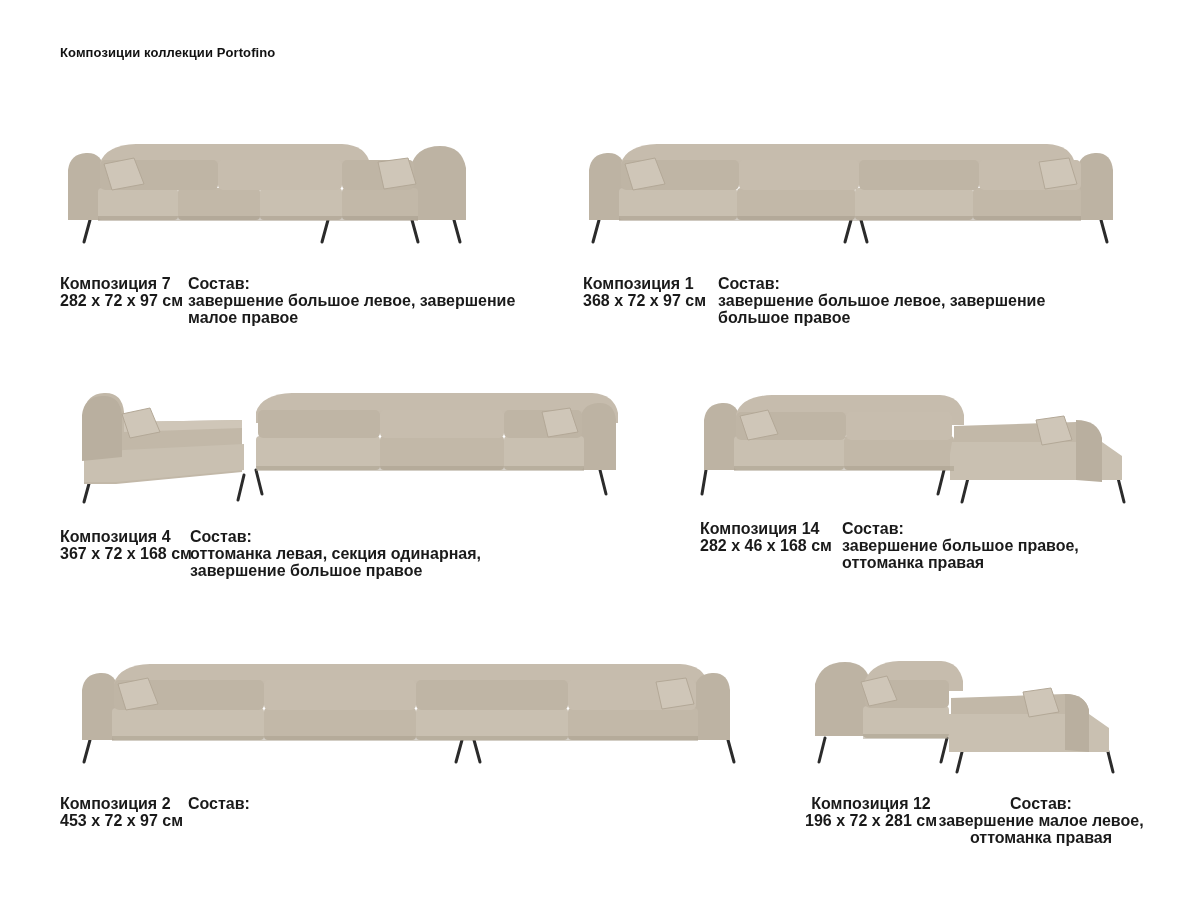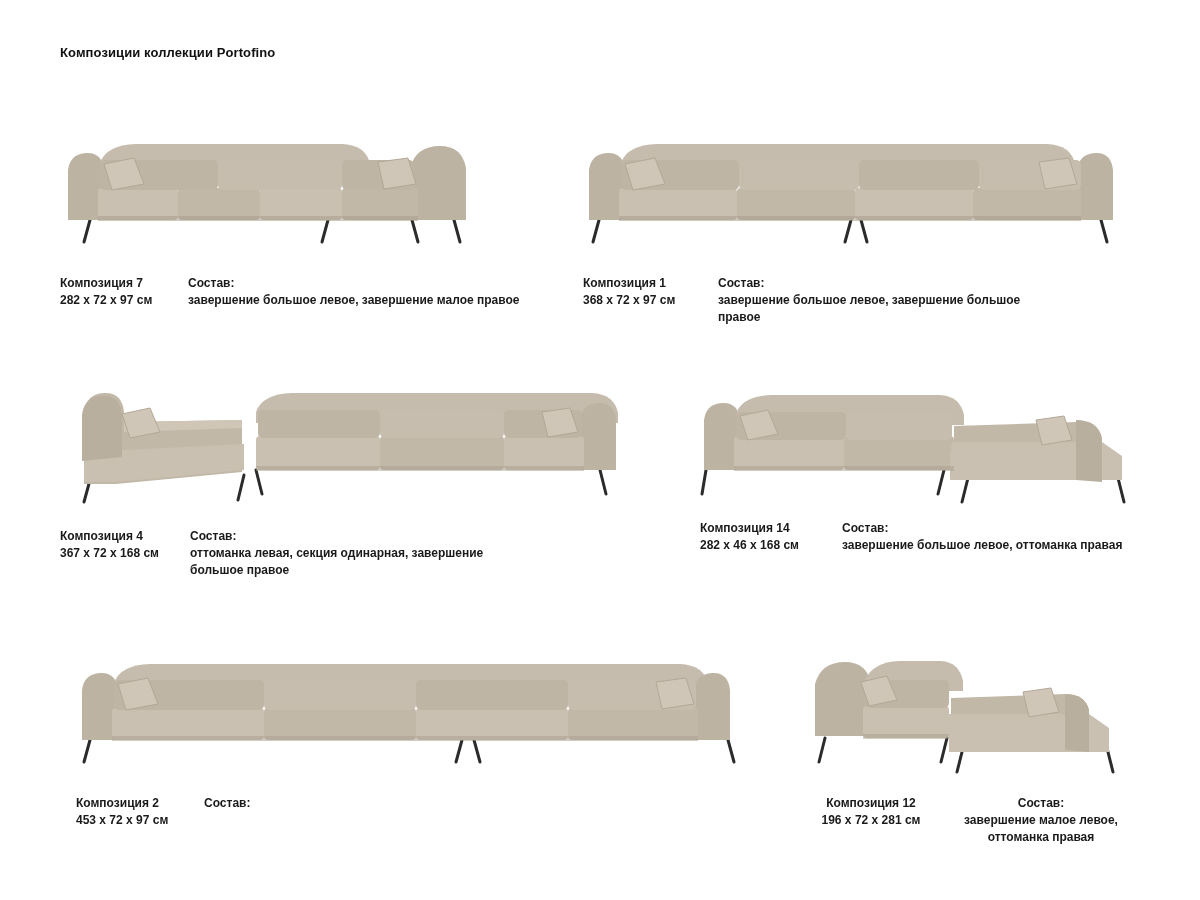--- a/index.html
+++ b/index.html
@@ -36,21 +36,21 @@
   .block {
     position: absolute;
   }
   .fig {
     position: relative;
     width: 100%;
   }
   .caption {
     display: flex;
     align-items: flex-start;
-    font-size: 12px;
+    font-size: 16px;
     line-height: 17px;
     color: #1a1a1a;
   }
   .caption .name-col {
     flex: 0 0 auto;
     font-weight: bold;
     white-space: nowrap;
   }
   .caption .name-col .dims {
     font-weight: bold;
@@ -237,21 +237,21 @@
         <rect x="34" y="96" width="220" height="5" fill="#a89d8c" opacity="0.5"></rect>
       </svg>
     </div>
     <div class="caption" style="margin-top:6px;">
       <div class="name-col" style="width:142px;">
         <span>Композиция 14</span>
         <span class="dims">282 x 46 x 168 см</span>
       </div>
       <div class="spec-col">
         <span class="spec-label">Состав:</span>
-        <span class="spec-text">завершение большое левое, оттоманка правая</span>
+        <span class="spec-text">завершение большое правое, оттоманка правая</span>
       </div>
     </div>
   </div>
 
   <div class="block" style="left:60px; top:650px; width:700px;">
     <div class="fig">
       <svg width="690" height="125" viewBox="0 0 690 125">
         <g stroke="#2b2b2b" stroke-width="3" stroke-linecap="round">
           <line x1="30" y1="90" x2="24" y2="112"></line>
           <line x1="402" y1="90" x2="396" y2="112"></line>
@@ -267,21 +267,21 @@
         <rect x="508" y="58" width="130" height="32" rx="4" fill="#c2b8a8"></rect>
         <rect x="54" y="30" width="150" height="30" rx="5" fill="#bfb5a5"></rect>
         <rect x="204" y="30" width="152" height="30" rx="5" fill="#c7bdae"></rect>
         <rect x="356" y="30" width="152" height="30" rx="5" fill="#bfb5a5"></rect>
         <rect x="508" y="30" width="128" height="30" rx="5" fill="#c7bdae"></rect>
         <path d="M58,34 l30,-6 l10,26 l-32,6 z" fill="#cfc6b8" stroke="#b3a897" stroke-width="1"></path>
         <path d="M596,32 l30,-4 l8,26 l-32,5 z" fill="#cfc6b8" stroke="#b3a897" stroke-width="1"></path>
         <rect x="52" y="86" width="586" height="5" fill="#a89d8c" opacity="0.5"></rect>
       </svg>
     </div>
-    <div class="caption" style="margin-top:16px;margin-left:16px;">
+    <div class="caption" style="margin-top:16px;">
       <div class="name-col" style="width:128px;">
         <span>Композиция 2</span>
         <span class="dims">453 x 72 x 97 см</span>
       </div>
       <div class="spec-col">
         <span class="spec-label">Состав:</span>
       </div>
     </div>
   </div>
 

